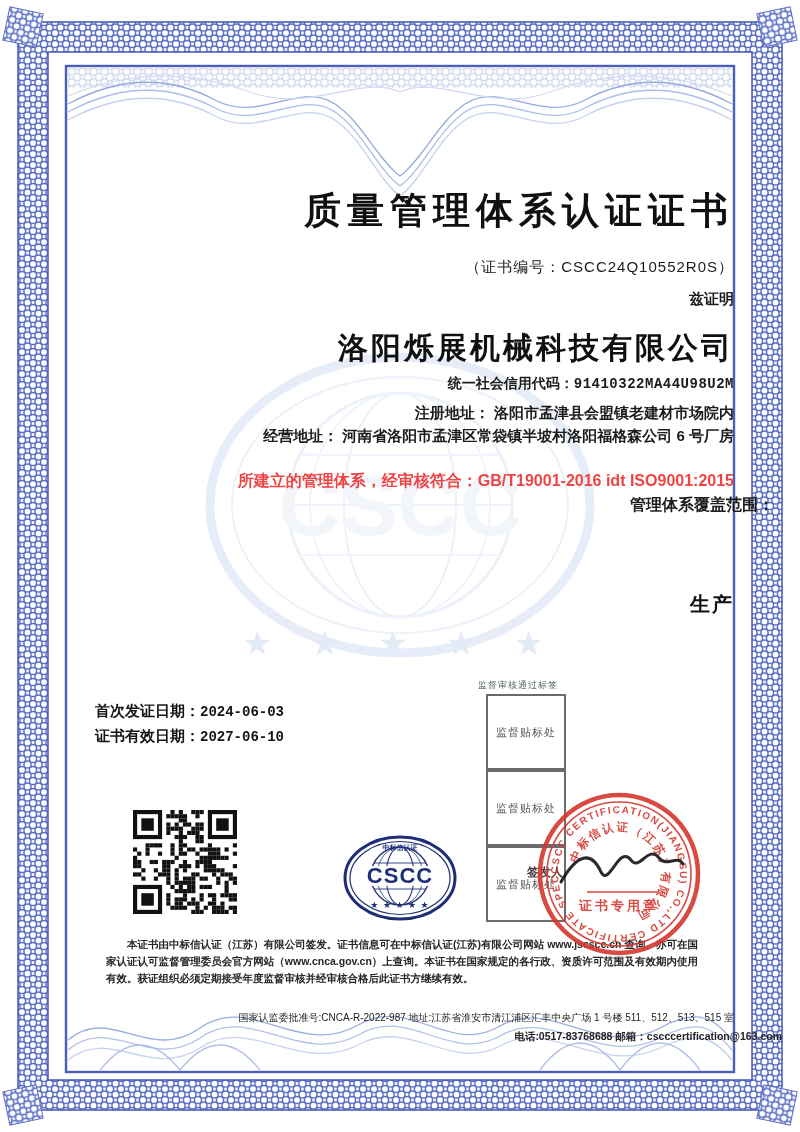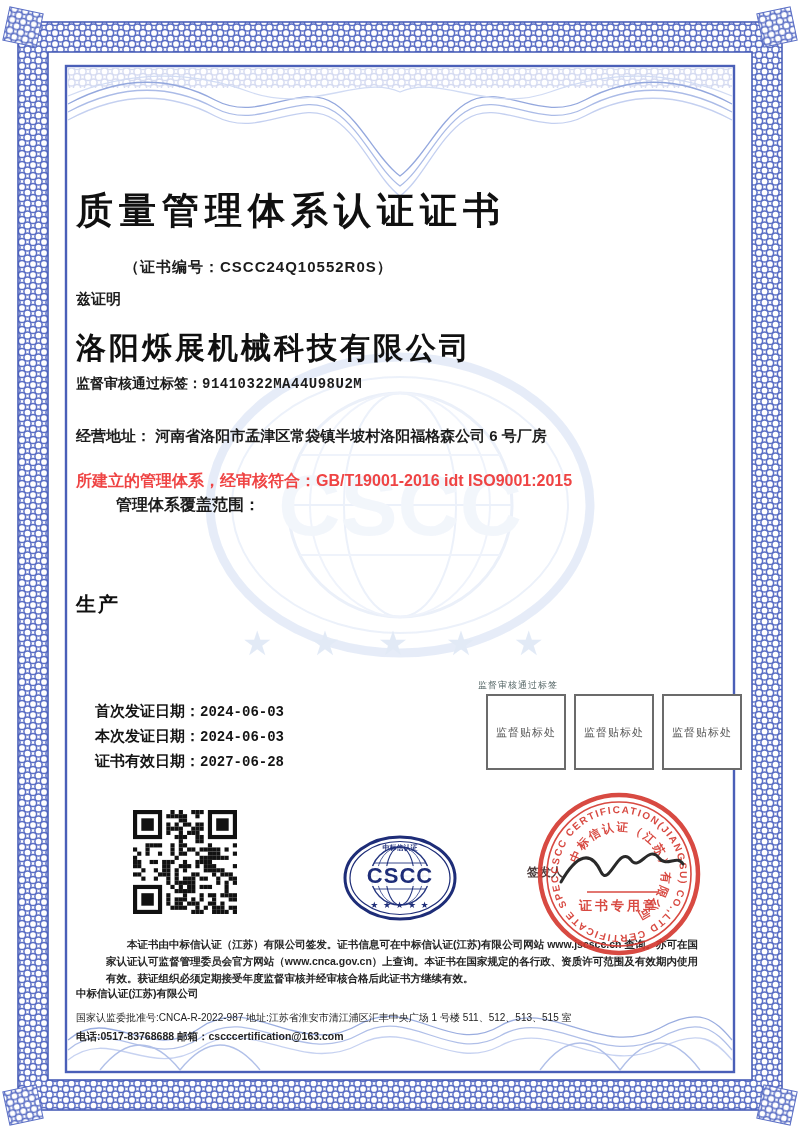--- a/index.html
+++ b/index.html
@@ -1,51 +1,51 @@
 <!DOCTYPE html>
 <html><head>
 <meta charset="utf-8">
 <style>
   html,body{margin:0;padding:0;background:#e8e8e8;}
   .page{position:relative;width:800px;height:1132px;background:#ffffff;overflow:hidden;
         font-family:"Liberation Sans",sans-serif;margin:0 auto;}
   .deco{position:absolute;left:0;top:0;pointer-events:none;z-index:0;}
   .layer{position:absolute;z-index:2;}
-  .ctr{left:76px;width:668px;text-align:left;}
+  .ctr{left:66px;width:668px;text-align:right;}
   .title{top:186px;font-family:"Liberation Serif","DejaVu Serif",serif;font-weight:bold;
          font-size:37px;letter-spacing:6px;color:#101010;}
-  .certno{top:258px;font-size:15px;font-weight:bold;color:#1c1c1c;letter-spacing:1px;padding-left:48px;}
+  .certno{top:258px;font-size:15px;font-weight:normal;color:#1c1c1c;letter-spacing:1px;}
   .declare{top:290px;font-size:15px;font-weight:bold;color:#1c1c1c;}
   .company{top:328px;font-family:"Liberation Serif","DejaVu Serif",serif;font-weight:bold;
            font-size:30px;letter-spacing:3px;color:#101010;}
   .credit{top:375px;font-size:14px;font-weight:bold;color:#1c1c1c;}
   .credit .code{font-family:"Liberation Mono","DejaVu Sans Mono",monospace;letter-spacing:.5px;}
   .addr1{top:404px;font-size:15px;font-weight:bold;color:#1c1c1c;}
   .addr2{top:427px;font-size:15px;font-weight:bold;color:#1c1c1c;}
   .standard{top:471px;font-size:16px;font-weight:bold;color:#ef4444;}
   .scopelabel{top:495px;font-size:16px;font-weight:bold;color:#1c1c1c;padding-left:40px;}
   .scope1{top:548px;font-size:20px;font-weight:bold;color:#101010;letter-spacing:1px;}
   .scope2{top:591px;font-size:20px;font-weight:bold;color:#101010;letter-spacing:2px;}
   .dates{left:95px;top:699px;font-size:15px;font-weight:bold;color:#141414;line-height:24px;}
   .dates .val{font-family:"Liberation Mono","DejaVu Sans Mono",monospace;font-size:14px;}
   .sup-label{left:478px;top:679px;font-size:9px;color:#566;letter-spacing:1px;}
-  .sup-boxes{left:486px;top:694px;display:flex;}
+  .sup-boxes{left:486px;top:694px;display:flex;flex-direction:column;}
   .sup-box{width:76px;height:72px;border:2px solid #6b6b6b;margin-right:8px;
            display:flex;align-items:center;justify-content:center;
            font-size:11px;color:#585858;letter-spacing:1px;background:#fff;}
   .sup-box:last-child{margin-right:0;}
   .qr{left:133px;top:810px;width:104px;height:104px;}
   .logo{left:342px;top:834px;width:116px;height:90px;}
   .issuer{left:527px;top:864px;font-size:12px;font-weight:bold;color:#4a3b3b;z-index:2;}
   .seal{left:531px;top:786px;width:176px;height:176px;z-index:3;}
   .finetext{left:106px;top:936px;width:592px;font-size:10.5px;line-height:17px;
             color:#252525;font-weight:600;text-align:justify;text-indent:2em;}
   .footco{top:987px;font-size:10.5px;font-weight:bold;color:#222;}
   .approval{top:1011px;font-size:10px;font-weight:normal;color:#222;}
-  .contact{top:1030px;font-size:10.5px;font-weight:bold;color:#222;}
+  .contact{top:1030px;font-size:10.5px;font-weight:bold;color:#222;padding-left:48px;}
 </style>
 </head>
 <body>
 
 <div class="page">
 
   <svg class="deco" width="800" height="1132" viewBox="0 0 800 1132">
     <defs>
       <pattern id="braid" width="11" height="11" patternUnits="userSpaceOnUse">
         <rect width="11" height="11" fill="#ffffff"></rect>
@@ -102,45 +102,46 @@
 
   <div class="layer ctr title">质量管理体系认证证书</div>
 
   <div class="layer ctr certno">（证书编号：CSCC24Q10552R0S）</div>
 
   <div class="layer ctr declare">兹证明</div>
 
   <div class="layer ctr company">洛阳烁展机械科技有限公司</div>
 
   <div class="layer ctr credit">
-    <span>监督审核通过标签：</span><span class="code">91410322MA44U98U2M</span>
-  </div>
-
+    <span>统一社会信用代码：</span><span class="code">91410322MA44U98U2M</span>
+  </div>
+
+  <div class="layer ctr addr1">
+    <span>注册地址：</span>
+    <span>洛阳市孟津县会盟镇老建材市场院内</span>
+  </div>
 
   <div class="layer ctr addr2">
     <span>经营地址：</span>
     <span>河南省洛阳市孟津区常袋镇半坡村洛阳福格森公司 6 号厂房</span>
   </div>
 
   <div class="layer ctr standard">所建立的管理体系，经审核符合：GB/T19001-2016 idt ISO9001:2015</div>
 
   <div class="layer ctr scopelabel">管理体系覆盖范围：</div>
 
 
   <div class="layer ctr scope2">生产</div>
 
   <div class="layer dates">
     <div>
       <span>首次发证日期：</span><span class="val">2024-06-03</span>
     </div>
     <div>
-      <span>本次发证日期：</span><span class="val">2024-06-03</span>
-    </div>
-    <div>
-      <span>证书有效日期：</span><span class="val">2027-06-28</span>
+      <span>证书有效日期：</span><span class="val">2027-06-10</span>
     </div>
   </div>
 
   <div class="layer sup-label">监督审核通过标签</div>
   <div class="layer sup-boxes">
     <div class="sup-box">监督贴标处</div>
     <div class="sup-box">监督贴标处</div>
     <div class="sup-box">监督贴标处</div>
   </div>
 
@@ -400,19 +401,18 @@
         <textPath href="#sealInnerPath" startOffset="4%">中标信认证（江苏）有限公司</textPath>
       </text>
       <path d="M30,96 C46,68 60,64 70,86 C78,102 88,58 100,74 C108,86 118,58 128,72 C136,82 146,68 152,78" fill="none" stroke="#141414" stroke-width="3" stroke-linecap="round"></path>
       <line x1="56" y1="106" x2="128" y2="106" stroke="#d4372e" stroke-width="1.4"></line>
       <text x="88" y="124" text-anchor="middle" font-size="13" font-weight="bold" fill="#d4372e" letter-spacing="3">证书专用章</text>
     </svg>
   </div>
 
   <div class="layer finetext">本证书由中标信认证（江苏）有限公司签发。证书信息可在中标信认证(江苏)有限公司网站 www.jscscc.cn 查询。亦可在国家认证认可监督管理委员会官方网站（www.cnca.gov.cn）上查询。本证书在国家规定的各行政、资质许可范围及有效期内使用有效。获证组织必须定期接受年度监督审核并经审核合格后此证书方继续有效。</div>
 
-  <div class="layer ctr footco">中标信认证(江苏)有限公司</div>
 
   <div class="layer ctr approval">国家认监委批准号:CNCA-R-2022-987  地址:江苏省淮安市清江浦区汇丰中央广场 1 号楼 511、512、513、515 室</div>
 
   <div class="layer ctr contact">电话:0517-83768688   邮箱：cscccertification@163.com</div>
 
 </div>
 
 </body></html>

